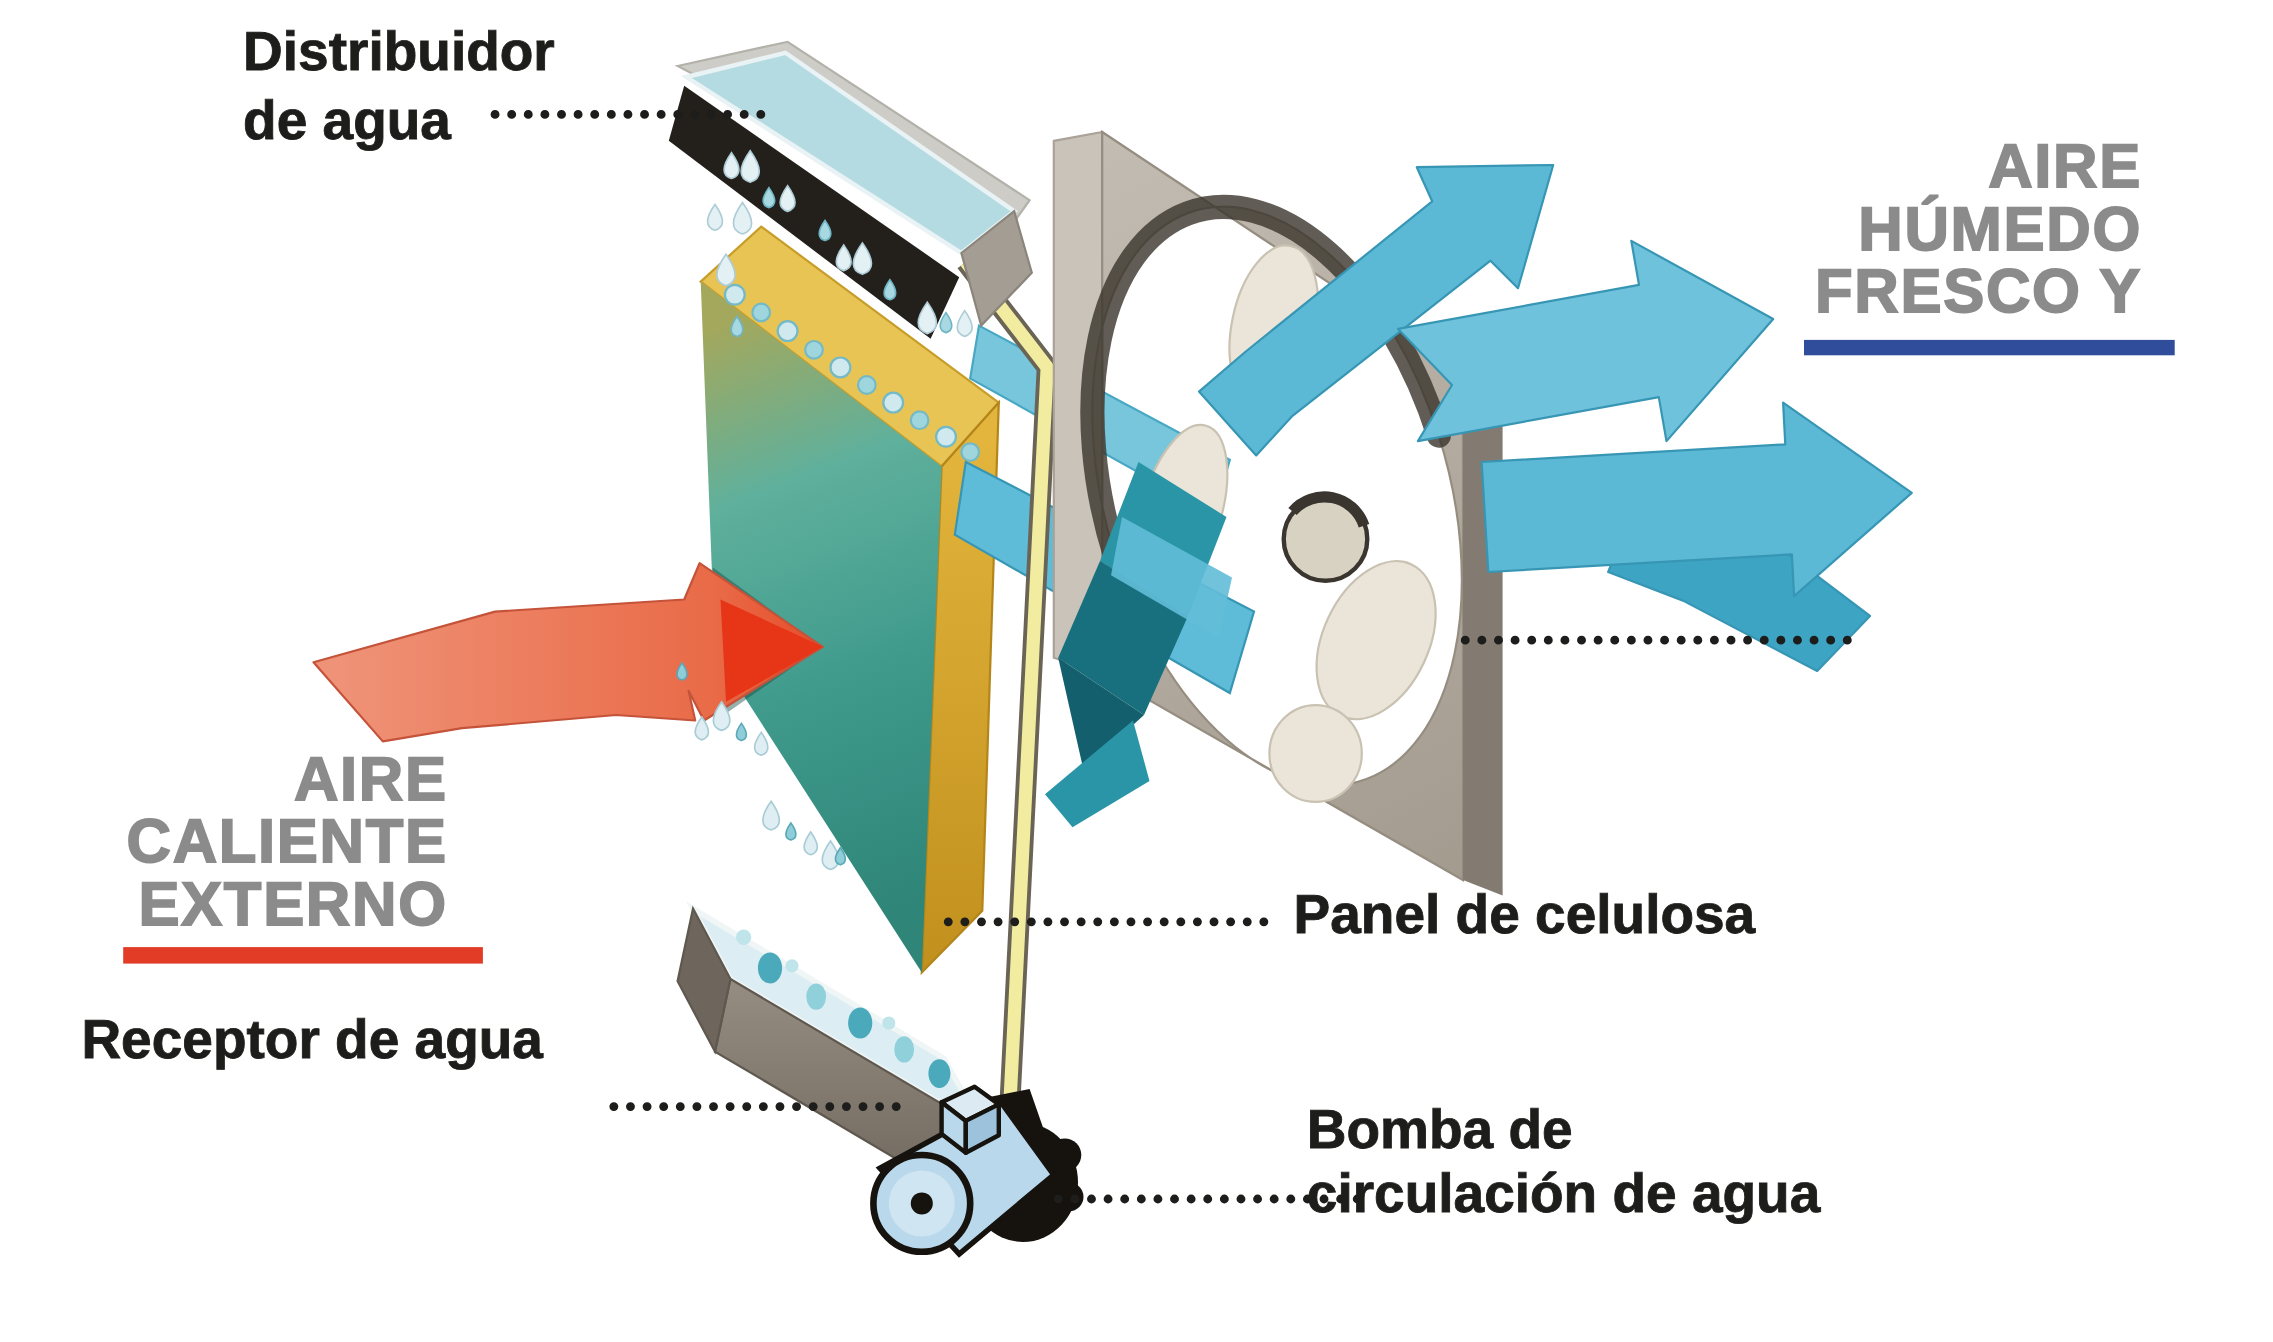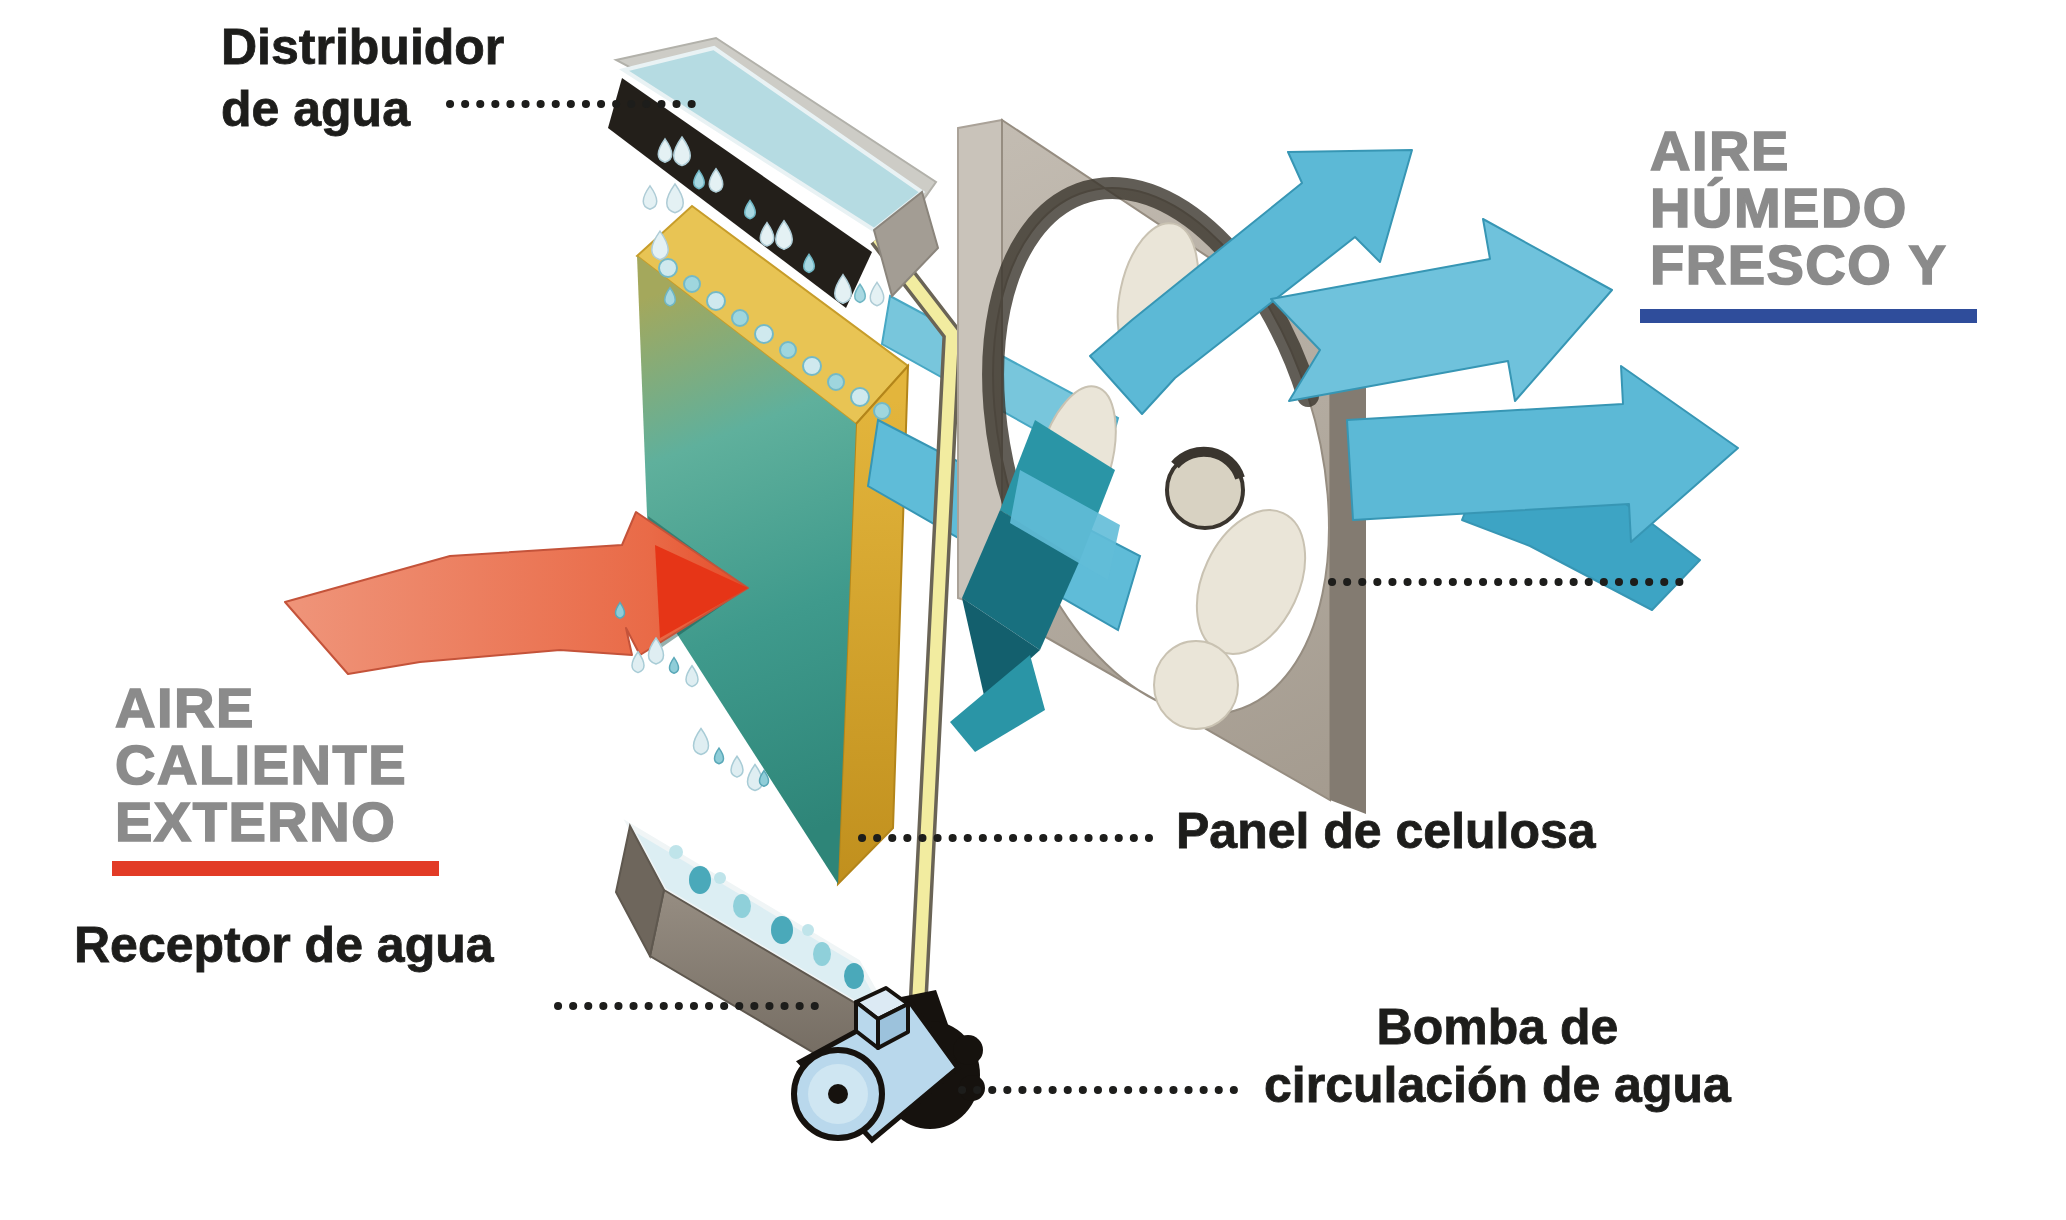--- a/index.html
+++ b/index.html
@@ -7,36 +7,36 @@
     position:relative;width:2066px;height:1220px;background:#ffffff;overflow:hidden;
     font-family:"Liberation Sans",sans-serif;
   }
   .stage svg{position:absolute;left:0;top:0;}
   .label{
     position:absolute;font-weight:700;color:#1d1d1b;
     font-size:50px;line-height:62px;letter-spacing:0px;white-space:nowrap;
     -webkit-text-stroke:0.8px #1d1d1b;
   }
   .label.gray{
-    color:#8b8b8b;font-size:56px;line-height:57px;letter-spacing:1.5px;
+    color:#8b8b8b;font-size:56px;line-height:57px;letter-spacing:1.5px;text-align:right;
     -webkit-text-stroke:1.6px #8b8b8b;
   }
   .rule{position:absolute;}
   .rule.red{background:#e23b26;}
   .rule.blue{background:#2f4d9b;}
   
   #lbl-distribuidor{left:221px;top:16px;}
   #lbl-aire-fresco{left:1650px;top:122px;}
   #rule-blue{left:1640px;top:309px;width:337px;height:14px;}
   #lbl-ventilador{left:1400px;top:514px;}
   #lbl-aire-caliente{left:115px;top:679px;}
   #rule-red{left:112px;top:861px;width:327px;height:15px;}
   #lbl-panel{left:1176px;top:800px;}
   #lbl-receptor{left:74px;top:914px;}
-  #lbl-bomba{left:1264px;top:998px;line-height:58px;text-align:center;}
+  #lbl-bomba{left:1188px;top:998px;line-height:58px;}
 </style>
 </head>
 <body>
 
 <div class="stage">
 
 <svg viewBox="0 0 2066 1220" width="2066" height="1220" aria-hidden="true">
   <defs>
     <linearGradient id="gPanel" x1="640" y1="300" x2="840" y2="820" gradientUnits="userSpaceOnUse">
       <stop offset="0" stop-color="#a4a85c"></stop>

